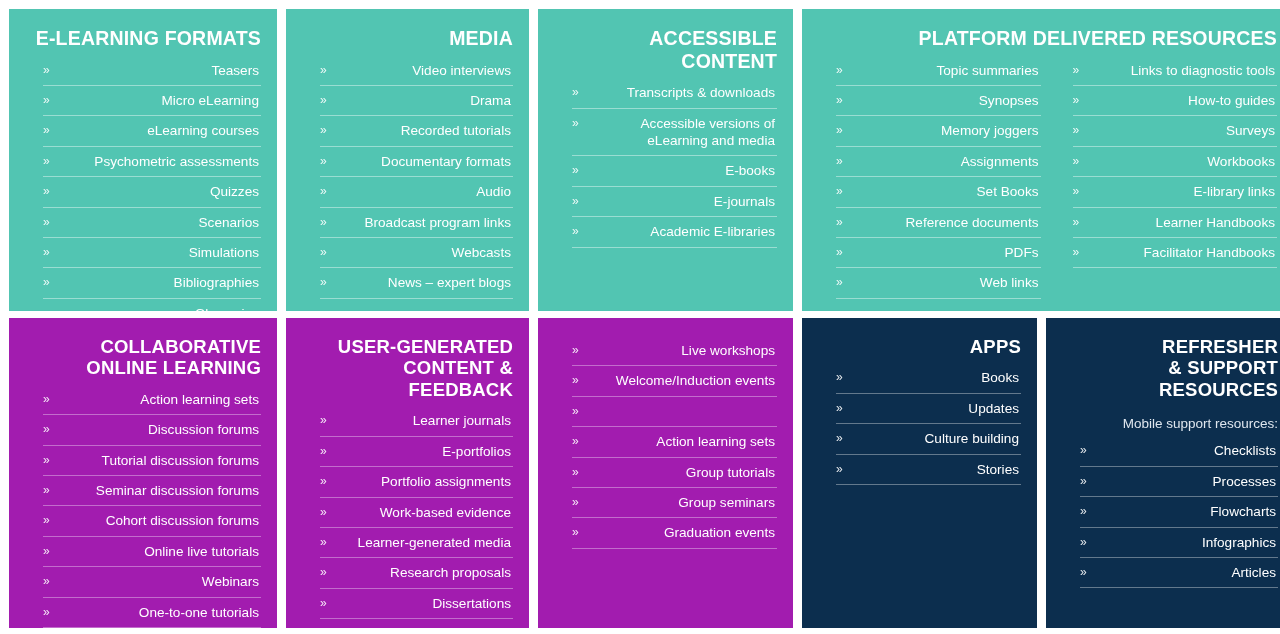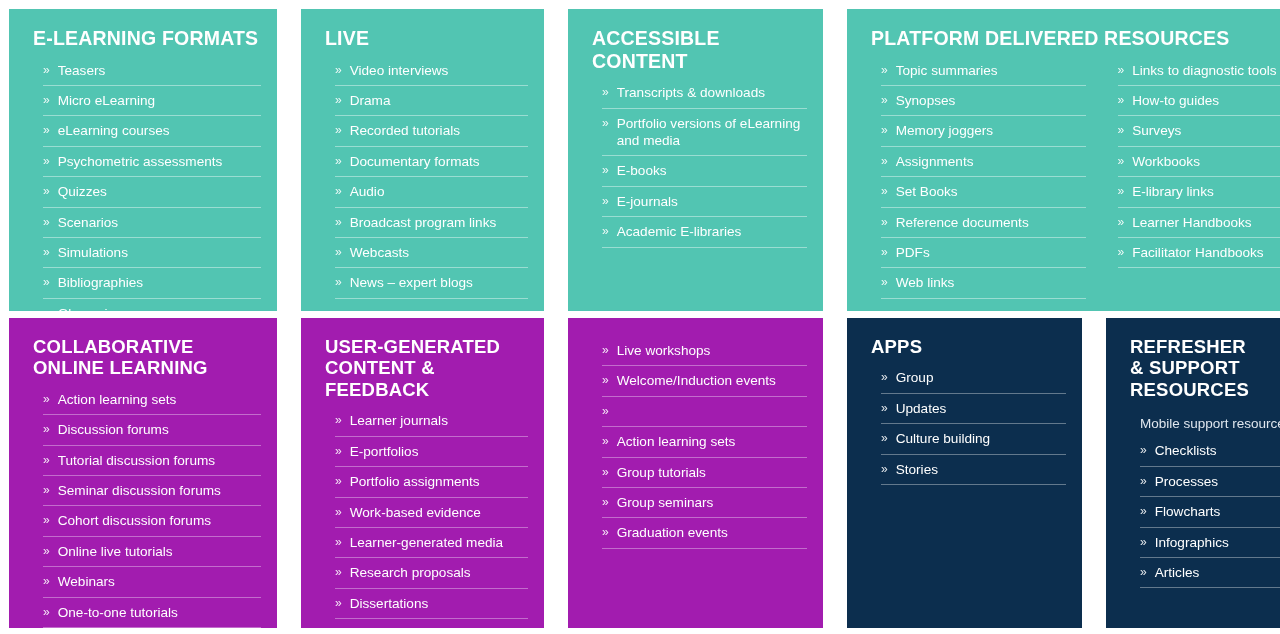--- a/index.html
+++ b/index.html
@@ -11,21 +11,21 @@
     overflow: hidden;
   }
   .board {
     width: 1280px;
     height: 634px;
     padding: 9px 8px 6px 9px;
     display: flex;
     flex-direction: column;
     gap: 7px;
   }
-  .row { display: flex; gap: 24px; }
+  .row { display: flex; gap: 9px; text-align: right; }
   .row-top { height: 302px; }
   .row-bottom { height: 310px; }
 
   .panel {
     position: relative;
     overflow: hidden;
     padding: 18px 16px 10px 16px;
     display: flex;
     flex-direction: column;
   }
@@ -125,21 +125,21 @@
               </li>
               <li class="item">
                 <span class="chev">» </span>
                 <span class="lbl">Glossaries</span>
               </li>
             </ul>
           </div>
         </div>
       </div>
       <div class="panel teal" style="flex: 0 0 243px;">
-        <div class="panel-title">LIVE</div>
+        <div class="panel-title">MEDIA</div>
         <div class="cols">
           <div class="col">
             <ul class="items">
               <li class="item">
                 <span class="chev">» </span>
                 <span class="lbl">Video interviews</span>
               </li>
               <li class="item">
                 <span class="chev">» </span>
                 <span class="lbl">Drama</span>
@@ -176,21 +176,21 @@
         <div class="panel-title">ACCESSIBLE CONTENT</div>
         <div class="cols">
           <div class="col">
             <ul class="items">
               <li class="item">
                 <span class="chev">» </span>
                 <span class="lbl">Transcripts &amp; downloads</span>
               </li>
               <li class="item">
                 <span class="chev">» </span>
-                <span class="lbl">Portfolio versions of eLearning and media</span>
+                <span class="lbl">Accessible versions of eLearning and media</span>
               </li>
               <li class="item">
                 <span class="chev">» </span>
                 <span class="lbl">E-books</span>
               </li>
               <li class="item">
                 <span class="chev">» </span>
                 <span class="lbl">E-journals</span>
               </li>
               <li class="item">
@@ -391,21 +391,21 @@
           </div>
         </div>
       </div>
       <div class="panel navy" style="flex: 0 0 235px;">
         <div class="panel-title">APPS</div>
         <div class="cols">
           <div class="col">
             <ul class="items">
               <li class="item">
                 <span class="chev">» </span>
-                <span class="lbl">Group</span>
+                <span class="lbl">Books</span>
               </li>
               <li class="item">
                 <span class="chev">» </span>
                 <span class="lbl">Updates</span>
               </li>
               <li class="item">
                 <span class="chev">» </span>
                 <span class="lbl">Culture building</span>
               </li>
               <li class="item">

